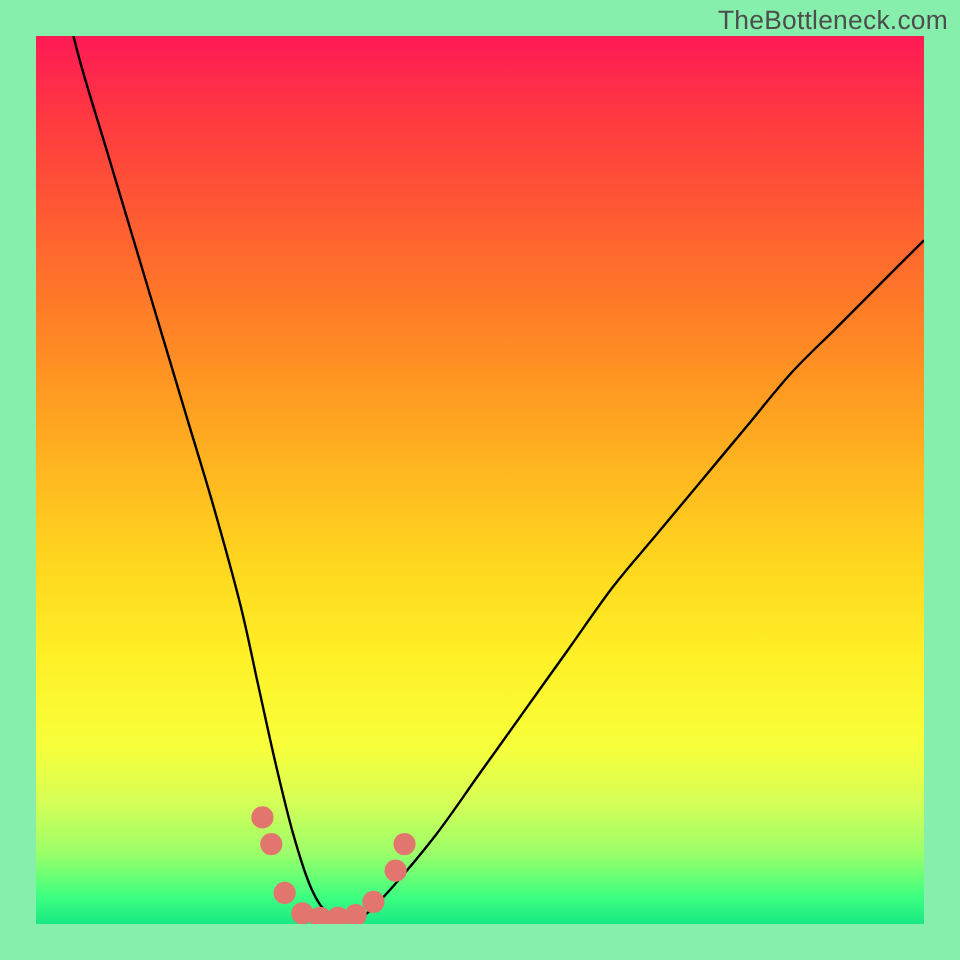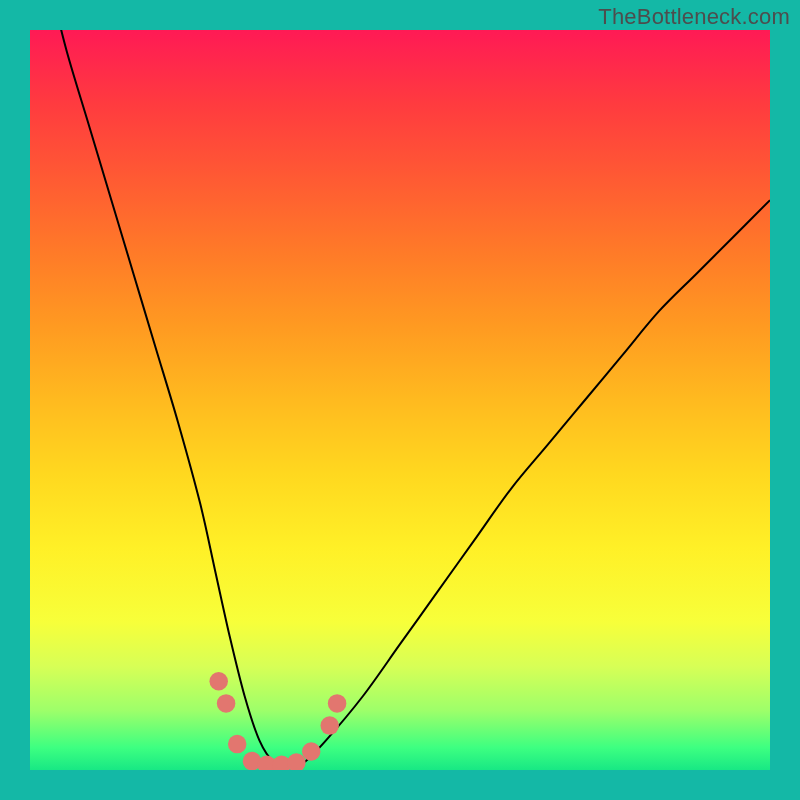--- a/index.html
+++ b/index.html
@@ -8,21 +8,21 @@
     width: 800px;
     height: 800px;
     background: #000;
     font-family: Arial, Helvetica, sans-serif;
     overflow: hidden;
   }
   .stage {
     position: relative;
     width: 800px;
     height: 800px;
-    background: #14b8a6;
+    background: #86efac;
   }
   .watermark {
     position: absolute;
     top: 4px;
     right: 10px;
     color: #4d4d4d;
     font-size: 22px;
     font-weight: 500;
     letter-spacing: 0.2px;
     z-index: 5;

